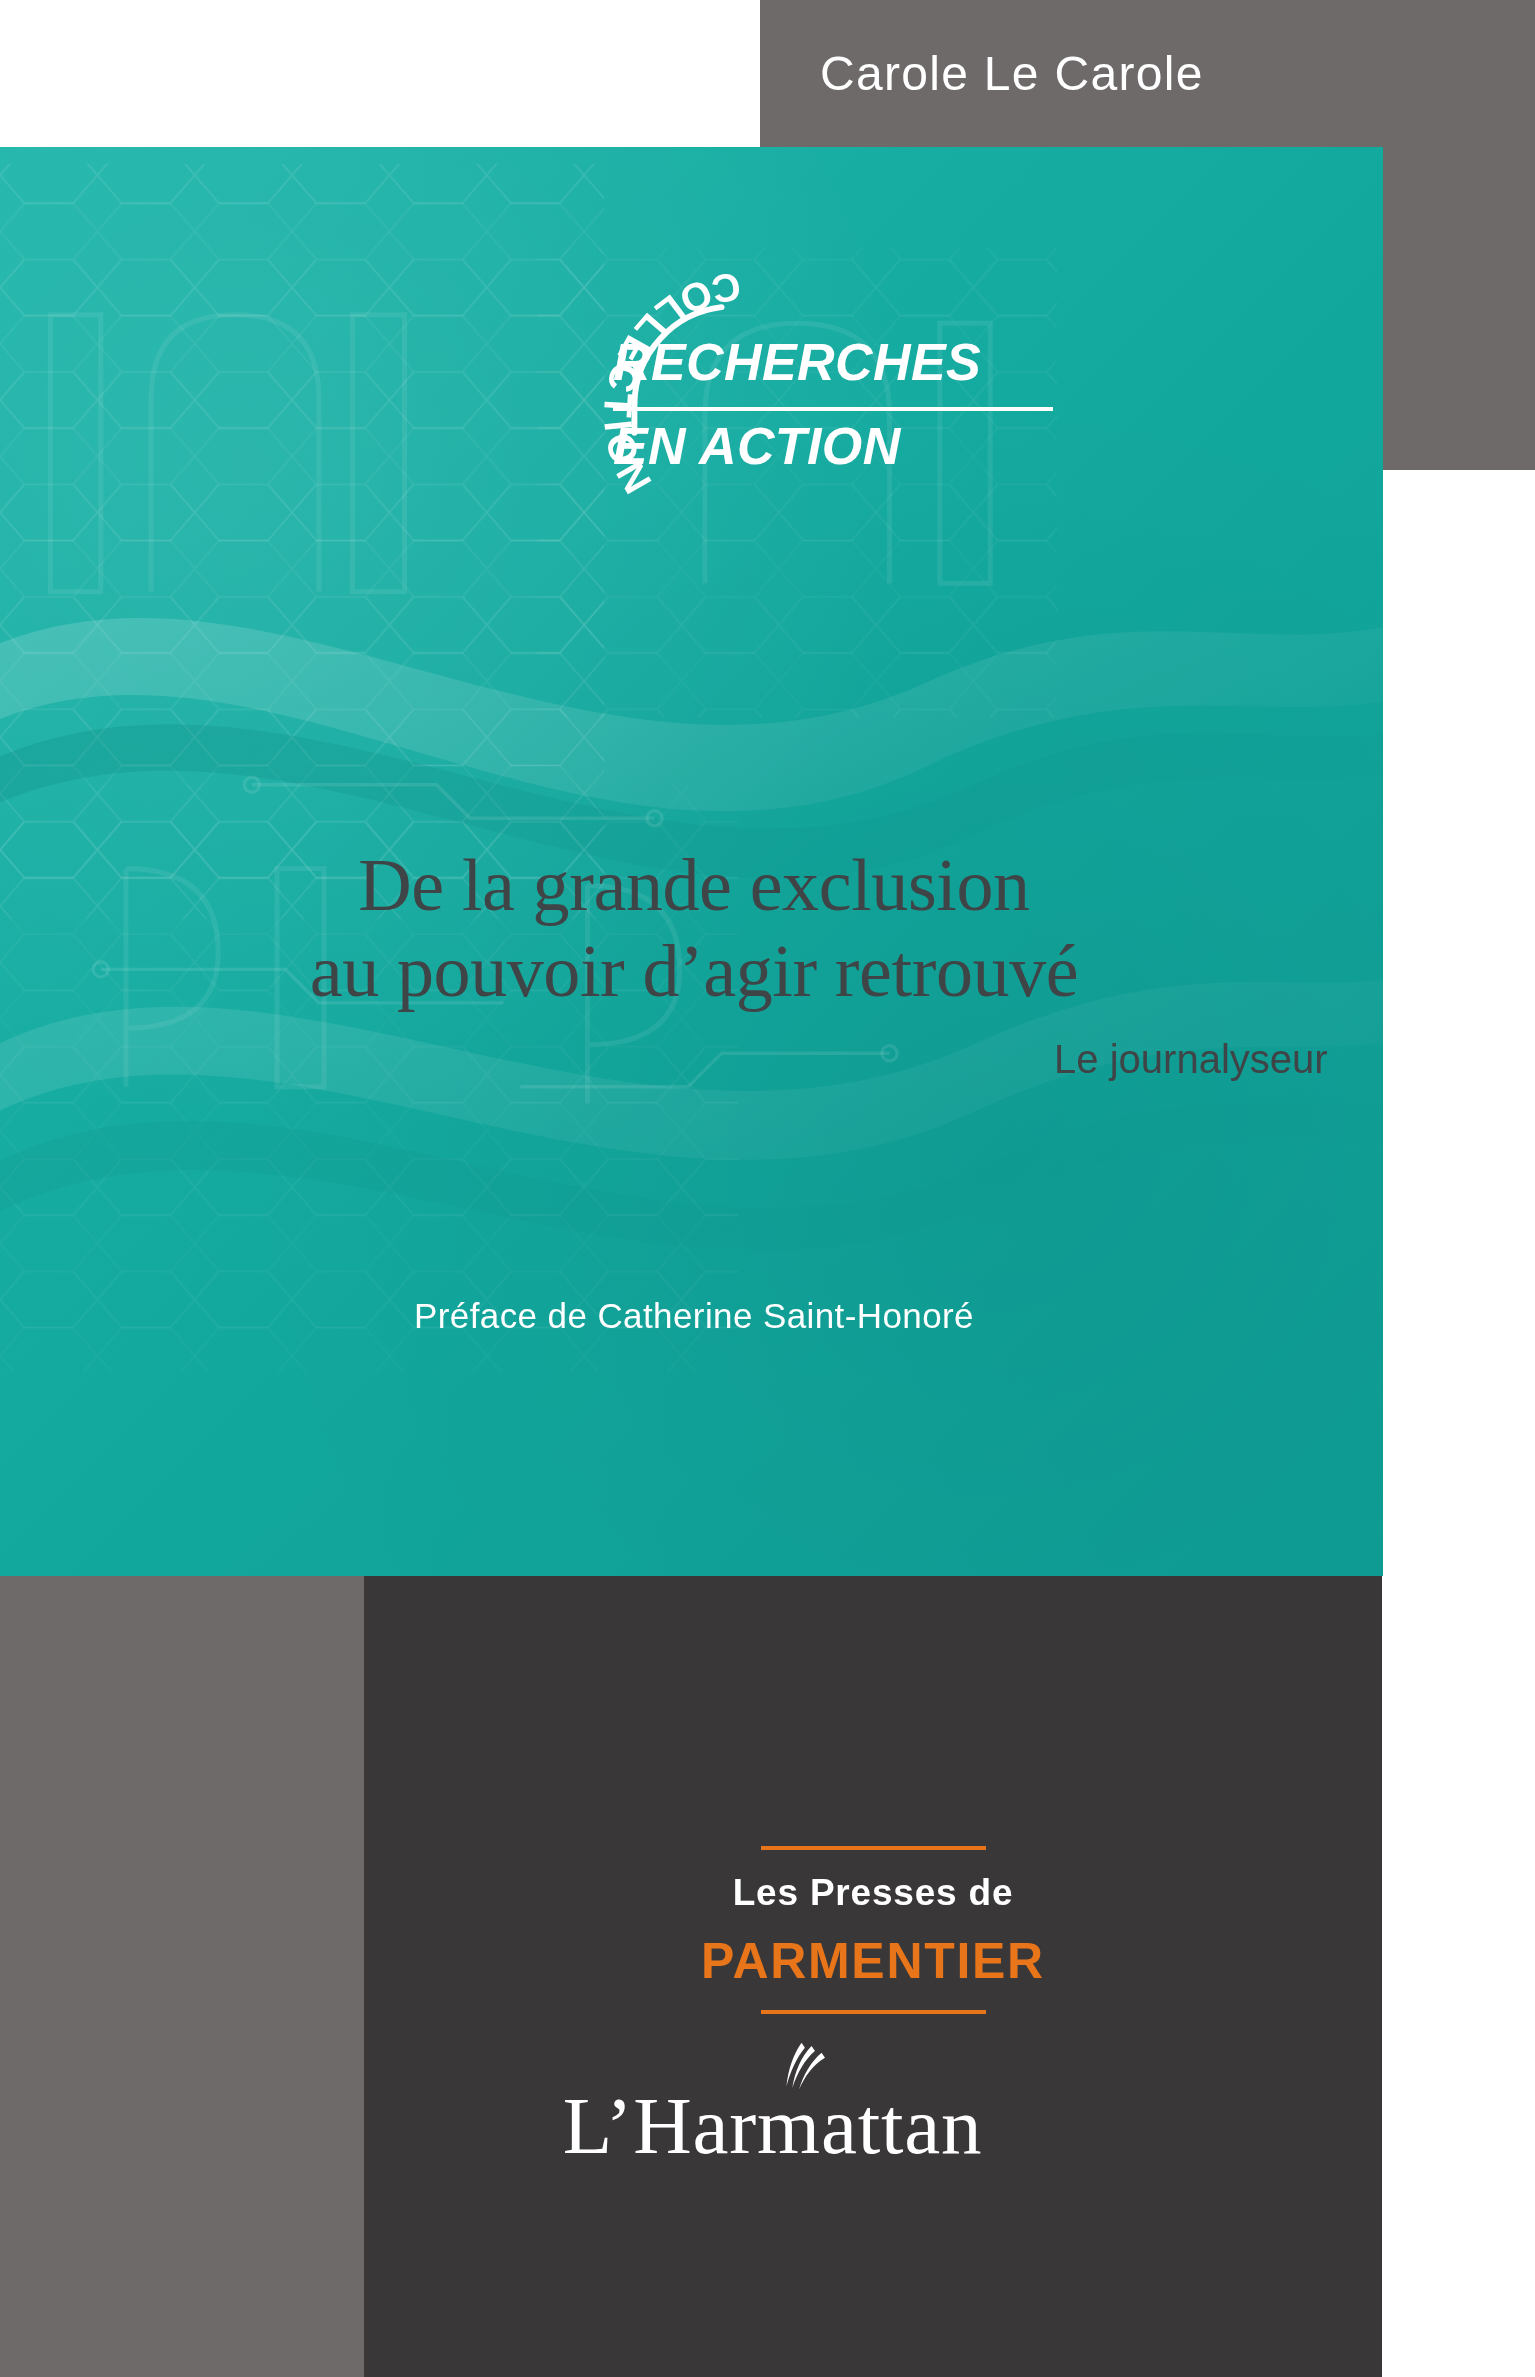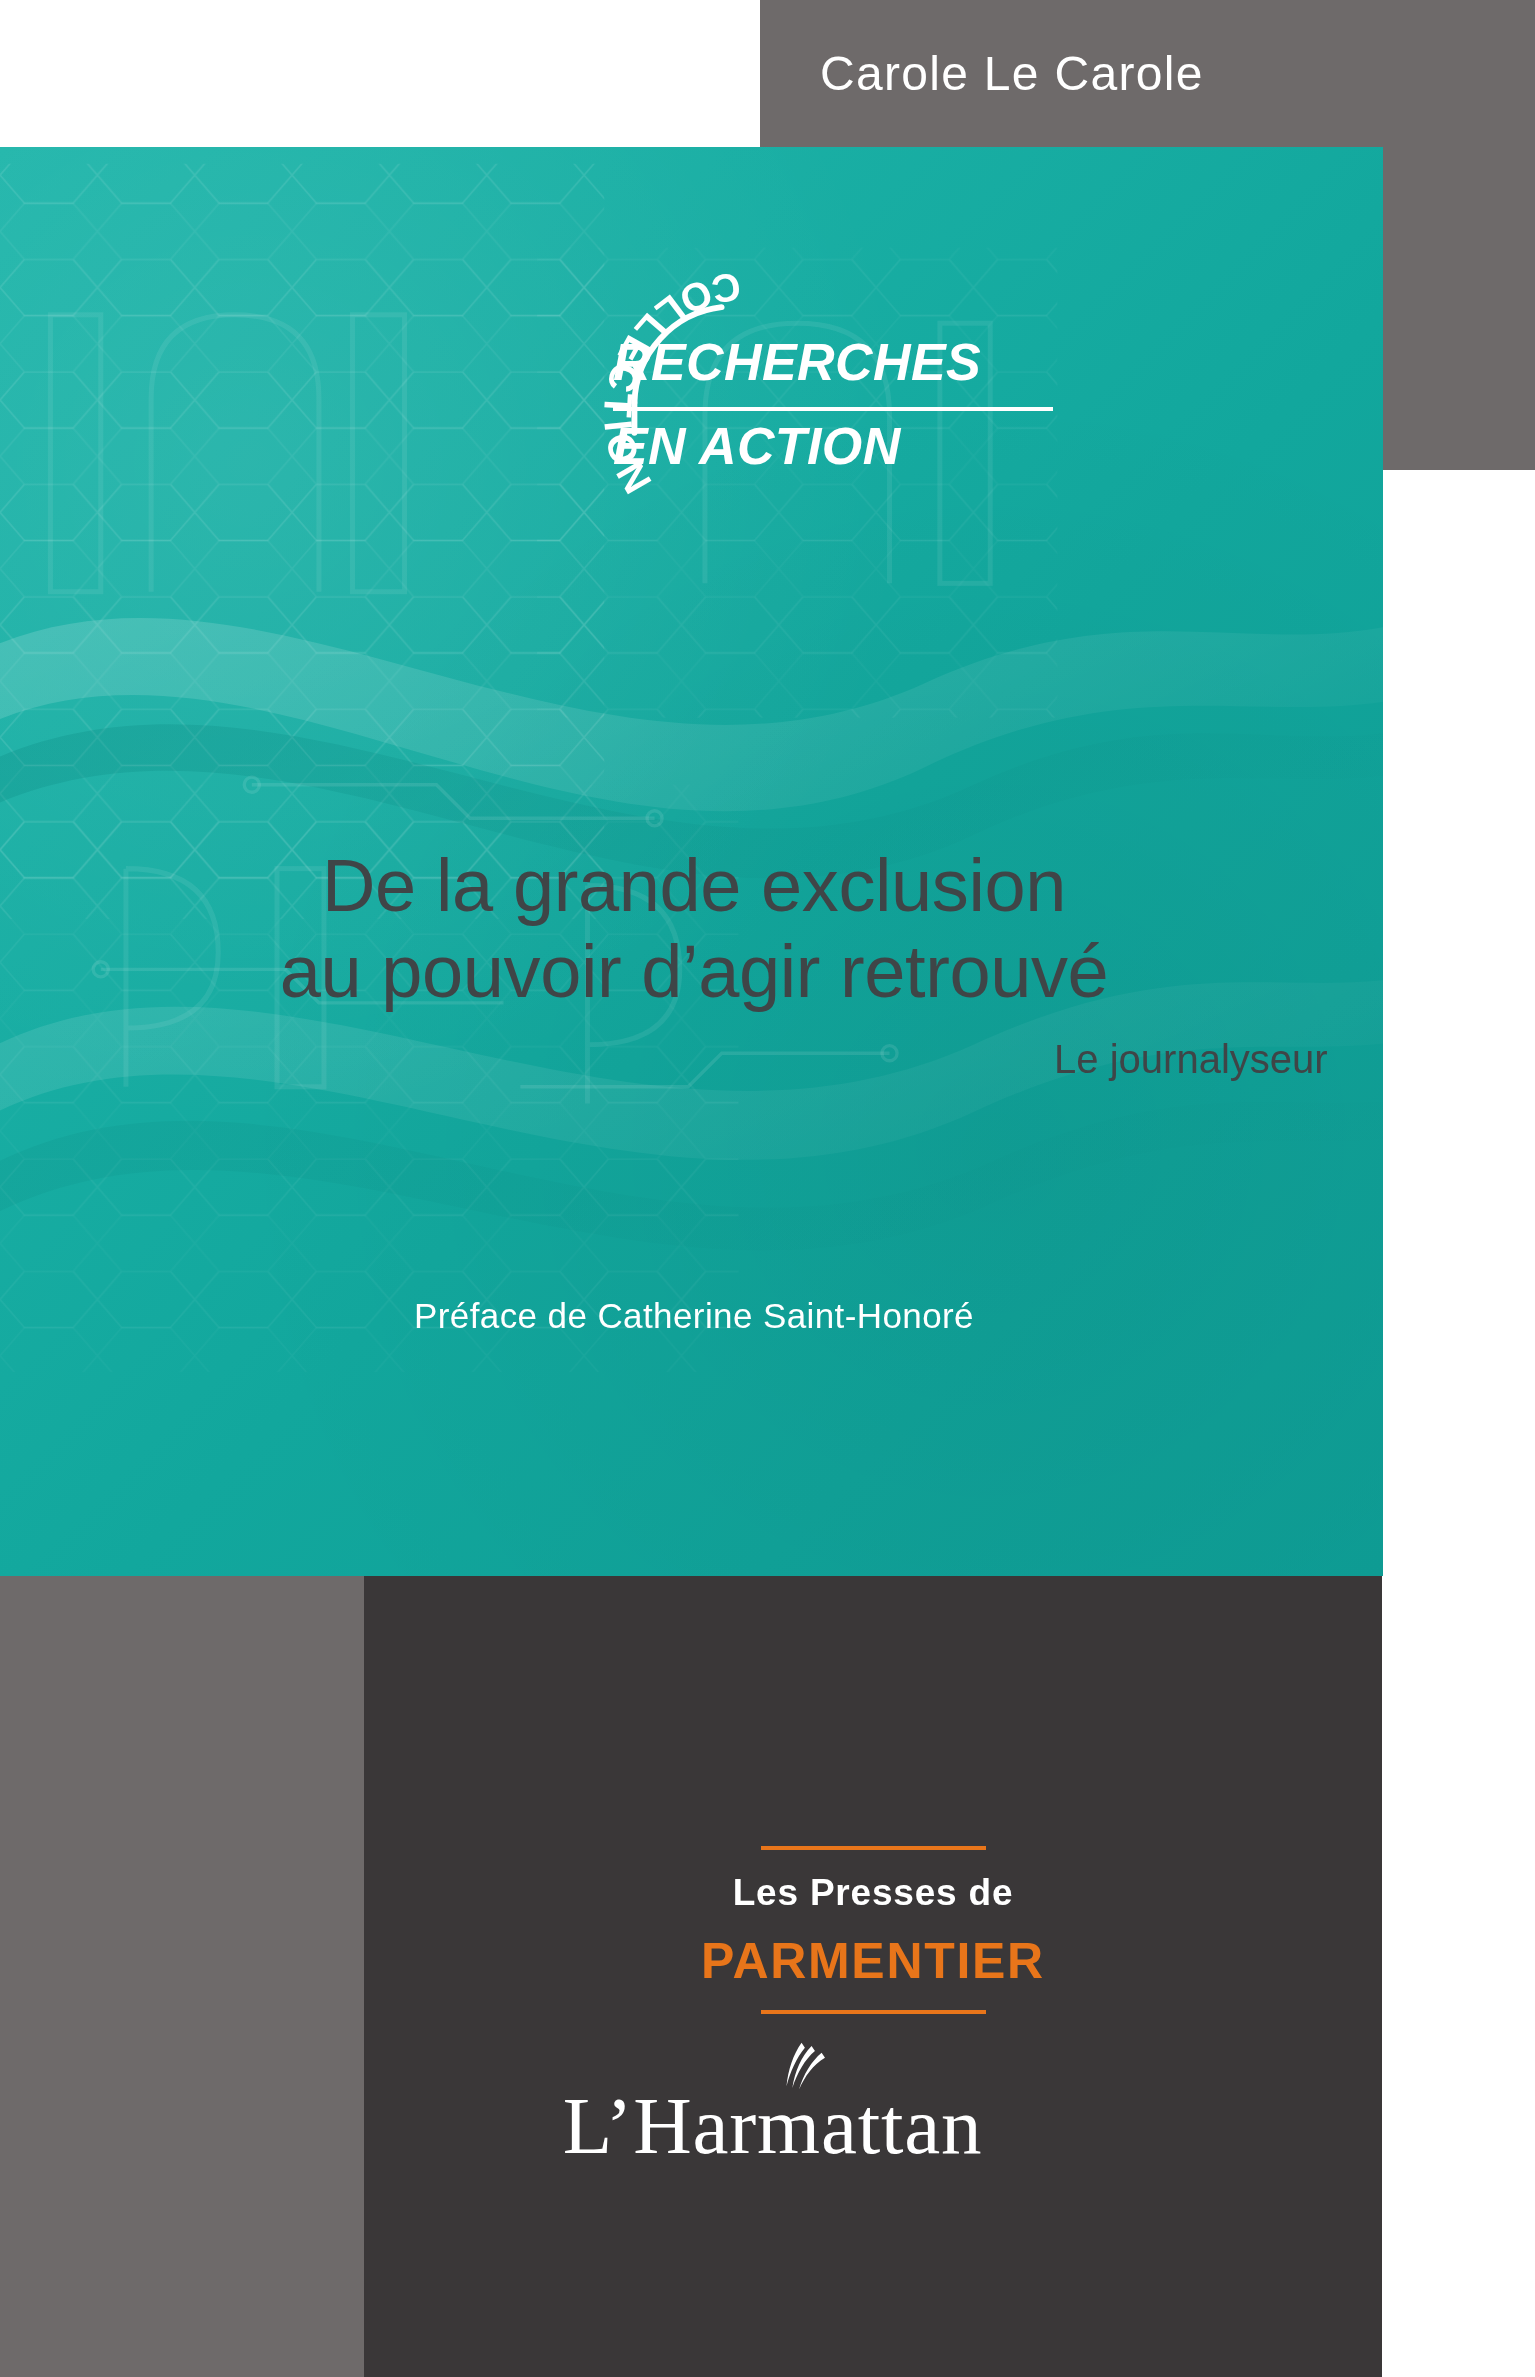--- a/index.html
+++ b/index.html
@@ -136,20 +136,21 @@
     top: 696px;
     width: 1284px;
   }
   .book-title {
     color: #3f4547;
     font-size: 74px;
     line-height: 1.16;
     font-weight: 400;
     letter-spacing: -0.4px;
     text-align: center;
+    font-family: Liberation Serif, serif;
   }
   .book-subtitle {
     margin-top: 22px;
     color: #3f4547;
     font-size: 40px;
     font-weight: 400;
     text-align: right;
     padding-right: 8.4px;
   }
   .preface {

